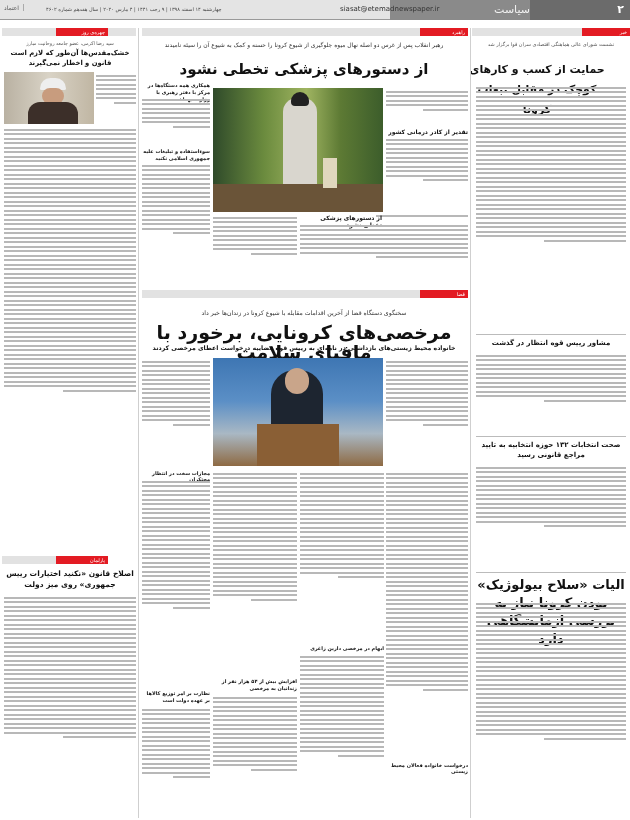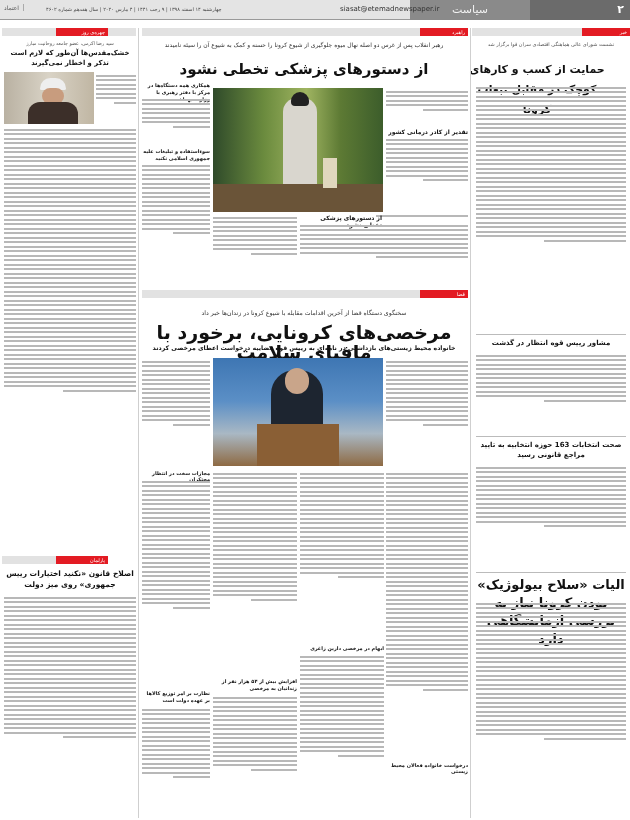--- a/index.html
+++ b/index.html
@@ -1,21 +1,21 @@
 <!DOCTYPE html>
 <html><head>
 <meta charset="utf-8">
 <style>
 *{box-sizing:border-box;margin:0;padding:0}
 body{width:630px;height:820px;background:#fff;font-family:"DejaVu Sans",sans-serif;overflow:hidden;position:relative;color:#222;direction:ltr}
 .abs{position:absolute}
 .rtl{direction:rtl;text-align:right}
 #topbar{left:0;top:0;width:630px;height:20px;background:#e4e4e4;border-bottom:1px solid #999}
 #pagenum{right:0;top:0;width:100px;height:20px;background:#6b6b6b;color:#fff;font-size:11px;font-weight:bold;padding:3px 6px;text-align:right}
-#section{right:100px;top:0;width:120px;height:20px;background:#8a8a8a;color:#f2f2f2;font-size:11px;padding:3px 10px;text-align:center}
+#section{right:100px;top:0;width:140px;height:20px;background:#8a8a8a;color:#f2f2f2;font-size:11px;padding:3px 0;text-align:right}
 #email{left:340px;top:5px;font-size:7px;color:#333}
 #dateline{left:46px;top:6px;font-size:5px;color:#444;width:230px;text-align:left}
 #logo{left:4px;top:4px;font-size:6px;color:#555;border-right:1px solid #aaa;padding-right:4px}
 .redtab{height:8px;background:#e31b23;color:#fff;font-size:5px;padding:1px 3px;text-align:right;direction:rtl}
 .greyline{height:8px;background:#e2e2e2}
 .col{font-size:4.2px;line-height:7px;color:#666;direction:rtl;text-align:justify;overflow:hidden}
 .line-fill{display:block;height:2px;background:#b8b8b8;margin:2.5px 0 2.5px}
 .hd{font-weight:bold;color:#111;direction:rtl;text-align:center}
 .sub{color:#555;direction:rtl;text-align:center}
 .vrule{width:1px;background:#cfcfcf}
@@ -82,21 +82,21 @@
     <span class="line-fill"></span>
     <span class="line-fill"></span>
     <span class="line-fill"></span>
     <span class="line-fill"></span>
     <span class="line-fill"></span>
     <span class="line-fill"></span>
     <span class="line-fill"></span>
     <span class="line-fill" style="width: 55%; margin-left: auto;"></span>
   </div>
 <div class="abs" style="left:476px;top:436px;width:150px;height:1px;background:#bbb"></div>
-<div class="abs hd" style="left:476px;top:440px;width:150px;font-size:7px;line-height:10px">صحت انتخابات 163 حوزه انتخابیه به تایید مراجع قانونی رسید</div>
+<div class="abs hd" style="left:476px;top:440px;width:150px;font-size:7px;line-height:10px">صحت انتخابات ۱۳۲ حوزه انتخابیه به تایید مراجع قانونی رسید</div>
 <div class="abs col" style="left:476px;top:464px;width:150px;height:104px" id="rc3">
     <span class="line-fill"></span>
     <span class="line-fill"></span>
     <span class="line-fill"></span>
     <span class="line-fill"></span>
     <span class="line-fill"></span>
     <span class="line-fill"></span>
     <span class="line-fill"></span>
     <span class="line-fill"></span>
     <span class="line-fill"></span>
@@ -481,21 +481,21 @@
     <span class="line-fill"></span>
     <span class="line-fill" style="width: 55%; margin-left: auto;"></span>
   </div>
 
 <div class="abs vrule" style="left:138px;top:28px;height:790px"></div>
 
 <div class="abs redtab" style="left:56px;top:28px;width:52px">چهره‌ی روز</div>
 <div class="abs greyline" style="left:108px;top:28px;width:28px"></div>
 <div class="abs greyline" style="left:2px;top:28px;width:54px"></div>
 <div class="abs sub" style="left:4px;top:40px;width:132px;font-size:4.8px;line-height:7px">سید رضا اکرمی، عضو جامعه روحانیت مبارز</div>
-<div class="abs hd" style="left:4px;top:48px;width:132px;font-size:6.8px;line-height:10px">خشک‌مقدس‌ها آن‌طور که لازم است تذکر و اخطار نمی‌گیرند</div>
+<div class="abs hd" style="left:4px;top:48px;width:132px;font-size:6.8px;line-height:10px">خشک‌مقدس‌ها آن‌طور که لازم است قانون و اخطار نمی‌گیرند</div>
 <div class="abs photo" style="left:4px;top:72px;width:90px;height:52px;background:linear-gradient(90deg,#b9b1a2 0%,#d9d3c6 50%,#c0b6a3 100%)">
   <div class="abs" style="left:36px;top:6px;width:26px;height:12px;background:#eee;border-radius:13px 13px 2px 2px"></div>
   <div class="abs" style="left:38px;top:16px;width:22px;height:16px;background:#c89c7e;border-radius:10px"></div>
   <div class="abs" style="left:24px;top:30px;width:50px;height:22px;background:#3c2f29;border-radius:12px 12px 0 0"></div>
 </div>
 <div class="abs col" style="left:96px;top:72px;width:40px;height:52px" id="lf1">
     <span class="line-fill"></span>
     <span class="line-fill"></span>
     <span class="line-fill"></span>
     <span class="line-fill"></span>

